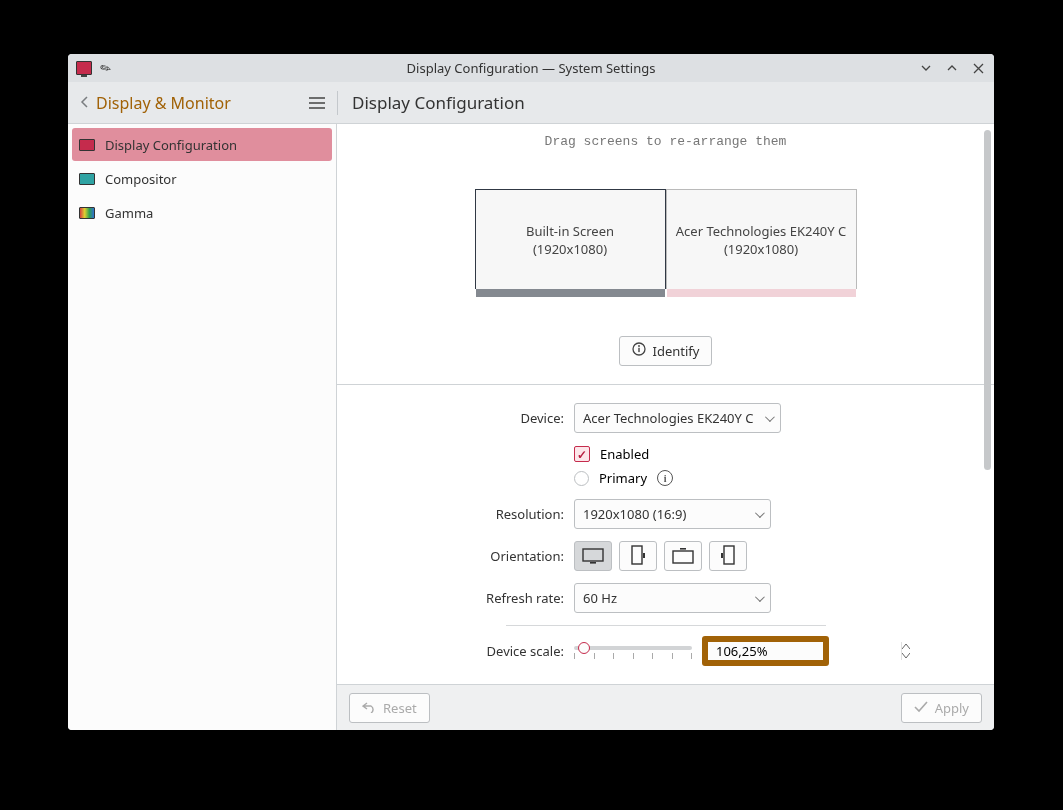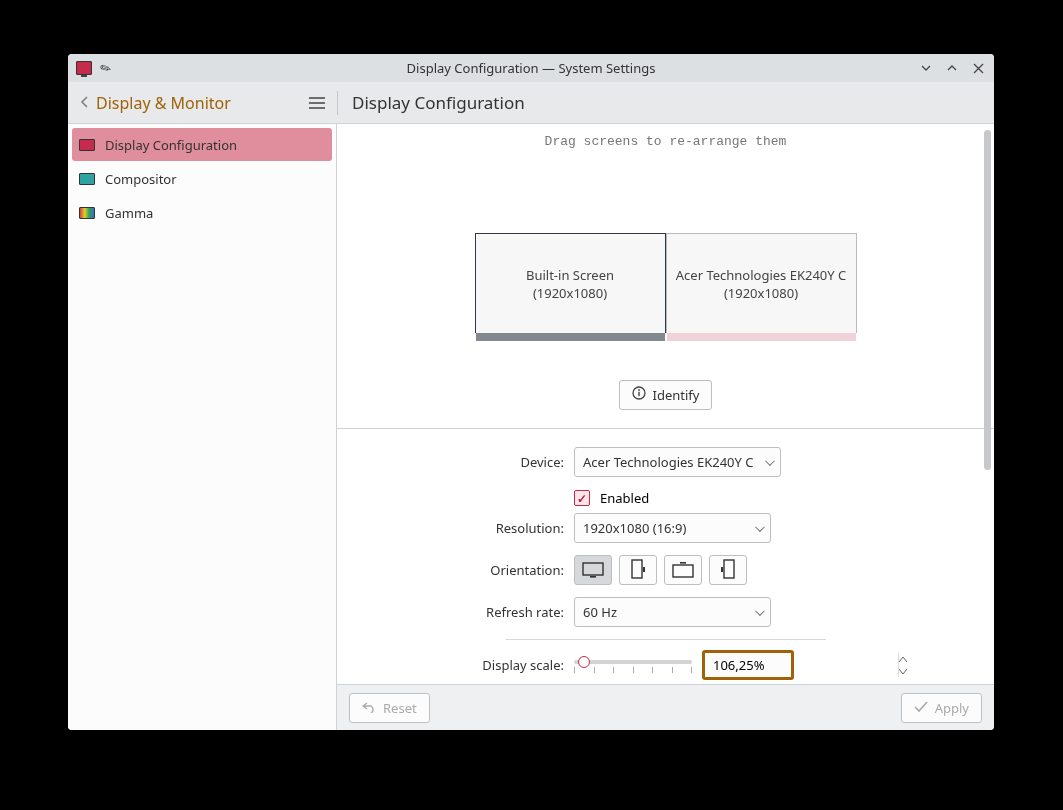--- a/index.html
+++ b/index.html
@@ -192,21 +192,20 @@
       border: 1px solid #bababa;
       border-bottom: none;
       display: flex;
       flex-direction: column;
       justify-content: center;
       align-items: center;
       font-size: 13px;
       color: #444;
       text-align: center;
       padding: 4px 6px;
-      margin-top: 44px;
     }
     .monitor.primary { border-color: #303844; }
     .monitor .bar {
       position: absolute;
       bottom: -8px;
       left: 0;
       width: 100%;
       height: 8px;
     }
     .monitor.primary .bar { background: #848990; }
@@ -357,23 +356,23 @@
       top: 3px;
       left: 4px;
       width: 12px;
       height: 12px;
       background: #fcfcfc;
       border: 1px solid #c52b4c;
       border-radius: 50%;
     }
     .spinbox {
       display: flex;
-      width: 92px;
+      width: 127px;
       height: 30px;
-      border: 3px solid #a16207;
+      border: 6px solid #a16207;
       border-radius: 3px;
       background: #fcfcfc;
     }
     .spinbox input {
       flex: 1;
       border: none;
       padding-left: 8px;
       font-size: 13px;
       background: transparent;
       outline: none;
@@ -519,20 +518,28 @@
           </div>
 
           <div class="form-row" style="margin-bottom:6px;">
             <div class="form-label"></div>
             <div class="form-ctrl">
               <div class="checkbox checked"></div>
               <span style="font-size:13px;">Enabled</span>
             </div>
           </div>
 
+          <div class="form-row">
+            <div class="form-label"></div>
+            <div class="form-ctrl">
+              <div class="radio"></div>
+              <span style="font-size:13px;">Primary</span>
+              <div class="info-icon">i</div>
+            </div>
+          </div>
 
           <div class="form-row">
             <div class="form-label">Resolution:</div>
             <div class="form-ctrl">
               <div class="select">
                 <span>1920x1080 (16:9)</span>
                 <span class="chevron-down"></span>
               </div>
             </div>
           </div>
@@ -574,21 +581,21 @@
                 <span>60 Hz</span>
                 <span class="chevron-down"></span>
               </div>
             </div>
           </div>
 
 
           <div style="height:1px;background:#d6d8da;width:320px;margin:10px auto;"></div>
 
           <div class="form-row" style="margin-bottom:0;">
-            <div class="form-label">Display scale:</div>
+            <div class="form-label">Device scale:</div>
             <div class="form-ctrl">
               <div class="slider">
                 <div class="slider-track"></div>
                 <div class="slider-ticks">
                     <span></span>
                     <span></span>
                     <span></span>
                     <span></span>
                     <span></span>
                     <span></span>

